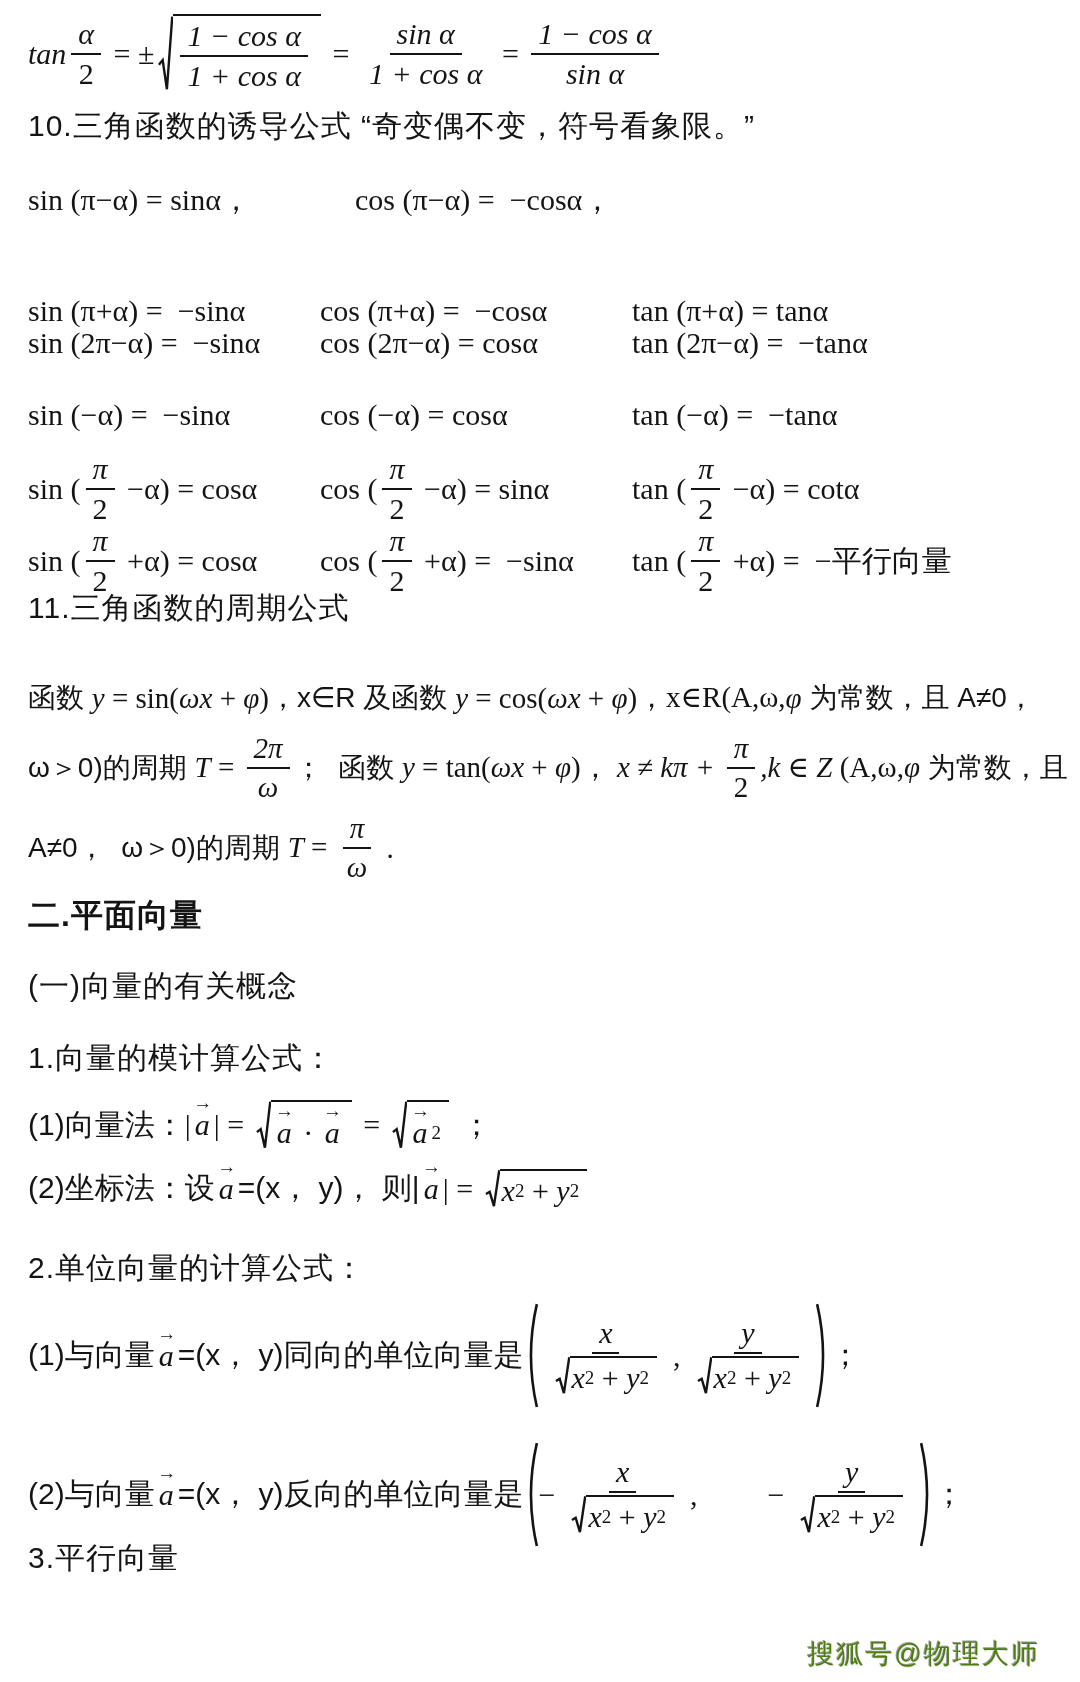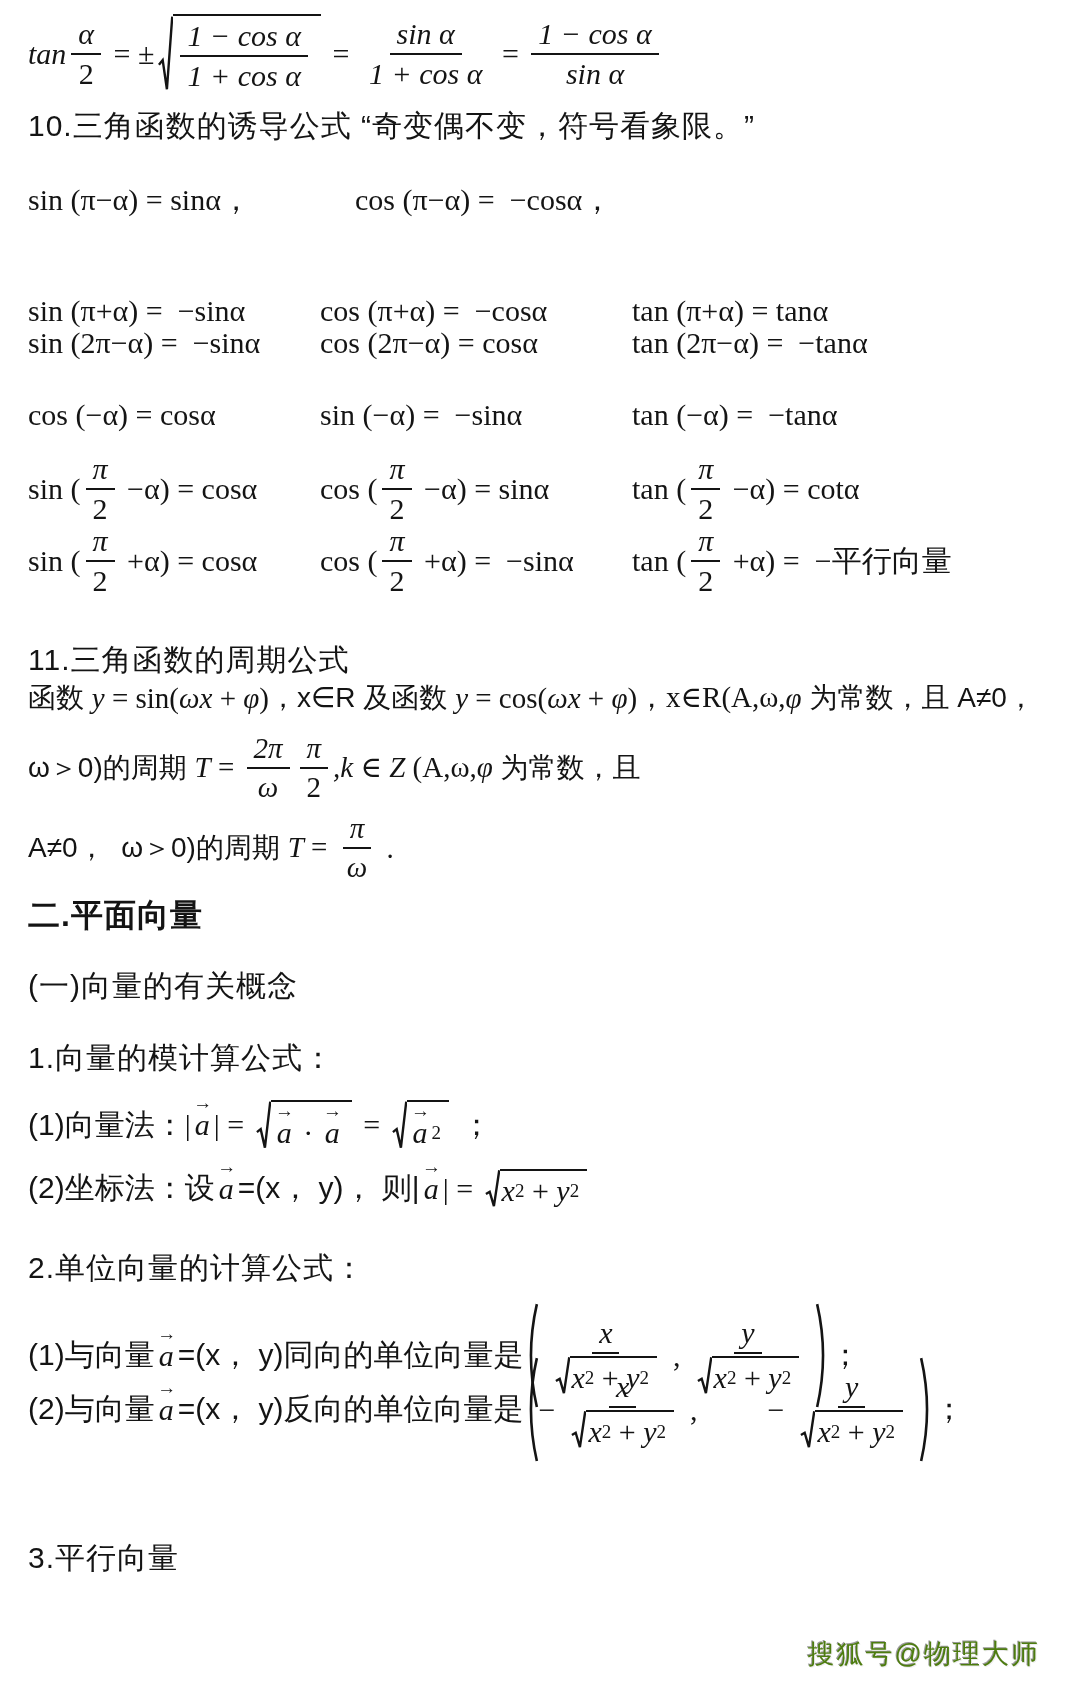--- a/index.html
+++ b/index.html
@@ -69,43 +69,44 @@
     <span class="cell">sin (π+α) =  −sinα</span>
     <span class="cell">cos (π+α) =  −cosα</span>
     <span class="cell">tan (π+α) = tanα</span>
   </div>
   <div class="idrow" style="top:326px;">
     <span class="cell">sin (2π−α) =  −sinα</span>
     <span class="cell">cos (2π−α) = cosα</span>
     <span class="cell">tan (2π−α) =  −tanα</span>
   </div>
   <div class="idrow" style="top:398px;">
+    <span class="cell">sin (−α) =  −sinα</span>
     <span class="cell">cos (−α) = cosα</span>
-    <span class="cell">sin (−α) =  −sinα</span>
     <span class="cell">tan (−α) =  −tanα</span>
   </div>
 
   <div class="idrow" style="top:452px;">
     <span class="cell"><span>sin (</span><span class="frac"><span class="num it">π</span><span class="den rm">2</span></span><span> −α) = cosα</span></span>
     <span class="cell"><span>cos (</span><span class="frac"><span class="num it">π</span><span class="den rm">2</span></span><span> −α) = sinα</span></span>
     <span class="cell"><span>tan (</span><span class="frac"><span class="num it">π</span><span class="den rm">2</span></span><span> −α) = cotα</span></span>
   </div>
   <div class="idrow" style="top:524px;">
     <span class="cell"><span>sin (</span><span class="frac"><span class="num it">π</span><span class="den rm">2</span></span><span> +α) = cosα</span></span>
     <span class="cell"><span>cos (</span><span class="frac"><span class="num it">π</span><span class="den rm">2</span></span><span> +α) =  −sinα</span></span>
     <span class="cell"><span>tan (</span><span class="frac"><span class="num it">π</span><span class="den rm">2</span></span><span> +α) =  −平行向量</span></span>
   </div>
 
-  <div class="line heading" style="top:640px;">11.三角函数的周期公式</div>
+  <div class="line heading" style="top:588px;">11.三角函数的周期公式</div>
 
   <div class="line runline" style="top:678px;"><span>函数 </span><span class="it">y</span><span class="rm"> = sin(</span><span class="it">ωx</span><span class="rm"> + </span><span class="it">φ</span><span class="rm">)</span><span>，x∈R 及函数 </span><span class="it">y</span><span class="rm"> = cos(</span><span class="it">ωx</span><span class="rm"> + </span><span class="it">φ</span><span class="rm">)</span><span class="rm">，x∈R(A,ω,</span><span class="it">φ</span><span> 为常数，且 A≠0，</span></div>
 
   <div class="line runline" style="top:732px;">
     <span><span>ω＞0)的周期 </span><span class="it">T</span><span class="rm"> = </span></span>
     <span class="frac"><span class="num it">2π</span><span class="den it">ω</span></span>
+    <span><span>；  函数 </span><span class="it">y</span><span class="rm"> = tan(</span><span class="it">ωx</span><span class="rm"> + </span><span class="it">φ</span><span class="rm">)， </span><span class="it">x ≠ kπ + </span></span>
     <span class="frac"><span class="num it">π</span><span class="den rm">2</span></span>
     <span><span class="it">,k ∈ Z</span><span class="rm"> (A,ω,</span><span class="it">φ</span><span> 为常数，且</span></span>
   </div>
 
   <div class="line runline" style="top:812px;">
     <span><span>A≠0，  ω＞0)的周期 </span><span class="it">T</span><span class="rm"> = </span></span>
     <span class="frac"><span class="num it">π</span><span class="den it">ω</span></span>
     <span><span class="rm"> .</span></span>
   </div>
 
@@ -170,21 +171,21 @@
       <span class="den"><span class="sqrt"><svg class="tick" viewBox="0 0 16 42" preserveAspectRatio="none">
               <path d="M1 27 L5 24.5 L9.5 40 L15.2 1.4"></path>
             </svg><span class="body"><span class="it">x</span><sup class="rm">2</sup><span class="rm"> + </span><span class="it">y</span><sup class="rm">2</sup></span></span></span>
     </span>
     <svg class="paren" viewBox="0 0 14 100" preserveAspectRatio="none">
         <path d="M2 2 Q13 50 2 98"></path>
       </svg>
     <span class="cn">；</span>
   </div>
 
-  <div class="line" style="top:1356px;">
+  <div class="line" style="top:1441px;">
     <span class="cn">(2)与向量</span>
     <span class="vec"><span class="arr">→</span><span class="it">a</span></span>
     <span class="cn">=(x， y)反向的单位向量是</span>
     <svg class="paren" viewBox="0 0 14 100" preserveAspectRatio="none">
         <path d="M12 2 Q1 50 12 98"></path>
       </svg>
     <span class="rm">−</span>
     <span class="frac">
       <span class="num"><span class="it">x</span></span>
       <span class="den"><span class="sqrt"><svg class="tick" viewBox="0 0 16 42" preserveAspectRatio="none">

